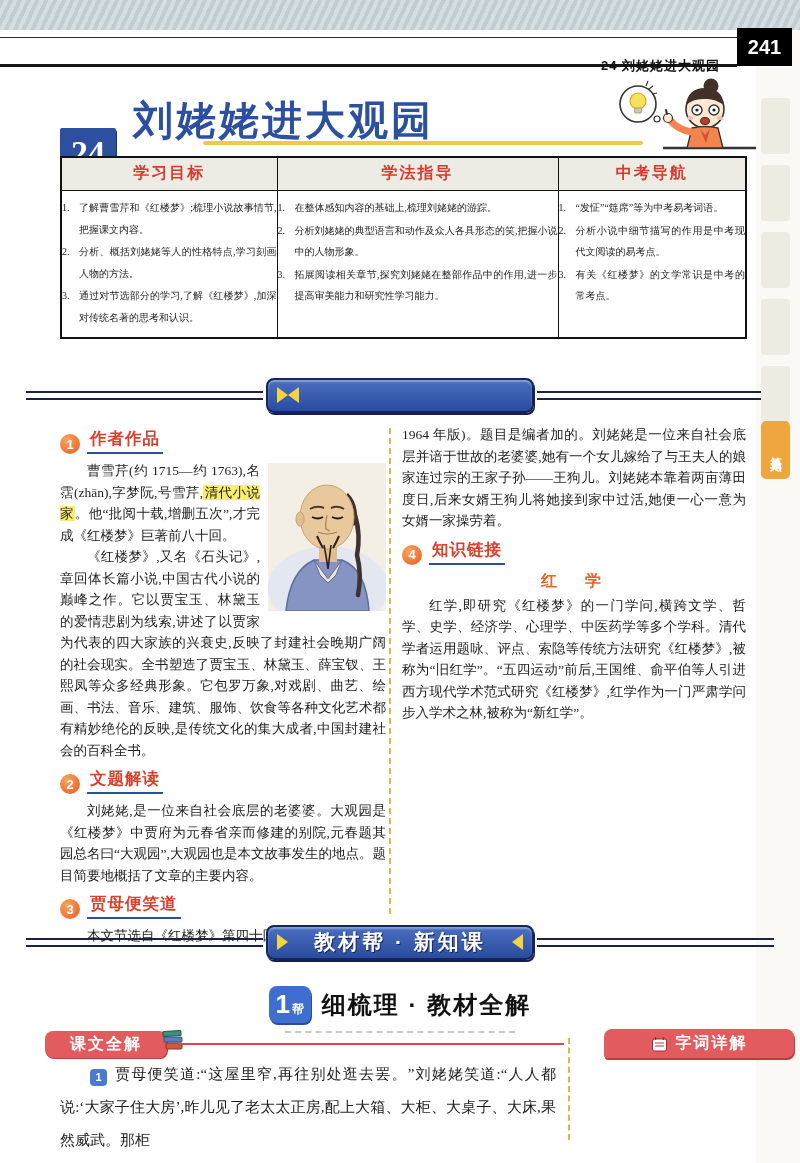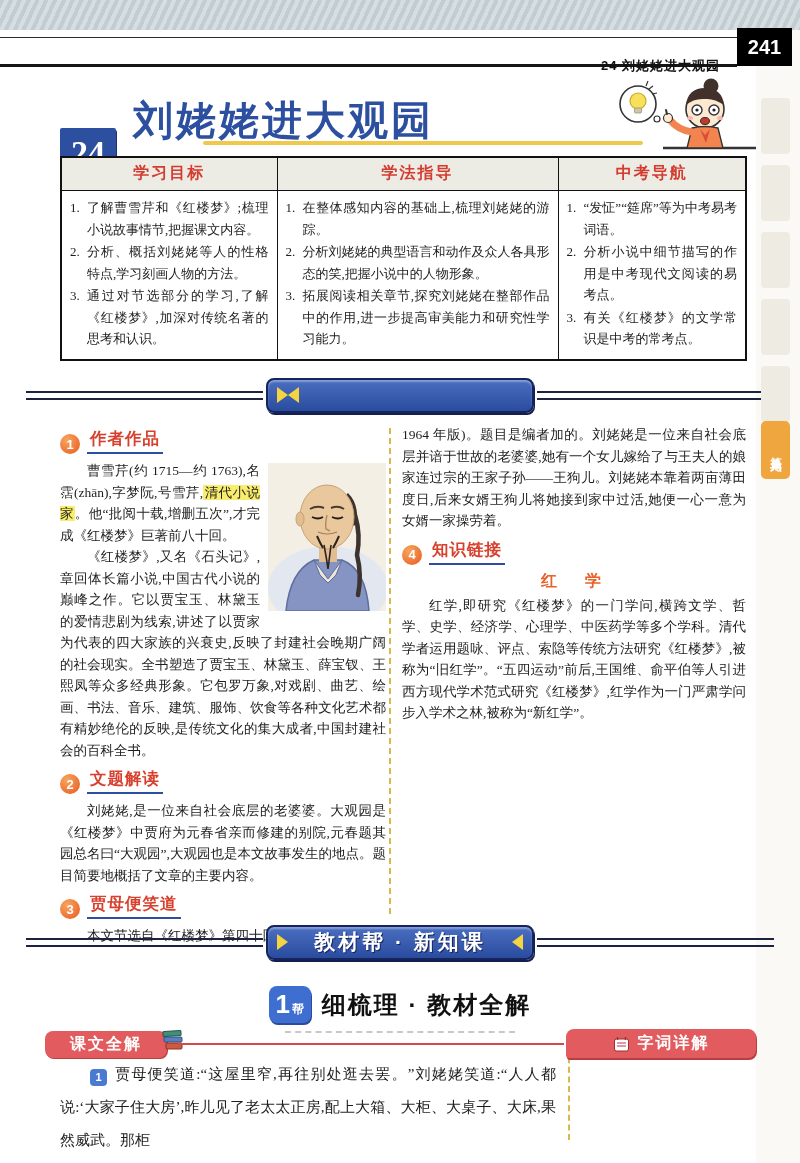--- a/index.html
+++ b/index.html
@@ -28,22 +28,22 @@
     display:flex; align-items:center; justify-content:center; box-shadow:1px 2px 0 #1b356e;margin-top:36px; }
   .lesson-title { position:absolute; top:93px; left:133px; font-family:"Liberation Sans",sans-serif;
     font-size:40px; font-weight:bold; color:#2C4FA0; letter-spacing:3px; }
   .title-underline { position:absolute; top:141px; left:203px; width:440px; height:4px; background:#EFC94C; border-radius:2px; }
   .mascot { position:absolute; top:76px; left:608px; }
 
   
   .otable { position:absolute; top:156px; left:60px; width:685px; border-collapse:collapse; table-layout:fixed; }
   .otable th { background:#ECECE5; color:#D43C30; font:bold 16px "Liberation Sans",sans-serif;
     letter-spacing:2px; border:1.5px solid #111; padding:5px 4px 6px; }
-  .otable td { border:1.5px solid #111; vertical-align:top; padding:6px 8px 8px;
-    font-size:13px; line-height:21.5px; text-align:justify; }
+  .otable td { border:1.5px solid #111; vertical-align:top; padding:6px 0 8px;
+    font-size:10px; line-height:21.5px; text-align:justify; }
   .otable { border:2px solid #111; }
   .otable ol { list-style:none; counter-reset:n; }
   .otable li { counter-increment:n; position:relative; padding-left:17px; margin-bottom:1px; }
   .otable li::before { content:counter(n) "."; position:absolute; left:0; top:0; }
 
   
   .banner-wrap { position:absolute; left:26px; width:748px; height:36px; display:flex; align-items:center; }
   .banner-wrap.b1 { top:377px; } .banner-wrap.b2 { top:924px; }
   .banner-side { flex:1; height:9px; border-top:2px solid #1c2340; border-bottom:2px solid #1c2340; }
   .banner-pill { margin:0 3px; width:268px; height:35px; background:linear-gradient(#4a6ec1,#2a4c9f);
@@ -84,21 +84,21 @@
   .help-badge .c { font:bold 12px "Liberation Sans",sans-serif; line-height:37px; }
   .help-title { font:bold 24px "Liberation Sans",sans-serif; color:#111; letter-spacing:2px; }
   .help-underline { position:absolute; top:1031px; left:285px; width:230px; border-top:2px dashed #c8c8c8; }
 
   
   .tab-left { position:absolute; top:1031px; left:45px; width:122px; height:27px; background:#E25B5E;
     border-radius:8px; color:#fff; font:bold 16px "Liberation Sans",sans-serif; letter-spacing:2px;
     display:flex; align-items:center; justify-content:center; box-shadow:1px 1px 0 #b93e41; }
   .books-icon { position:absolute; top:1028px; left:160px; }
   .tab-line { position:absolute; top:1043px; left:178px; width:386px; height:2px; background:#D44A4A; }
-  .tab-right { position:absolute; top:1029px; left:566px; width:190px; height:29px; background:#E25B5E;
+  .tab-right { position:absolute; top:1029px; left:604px; width:190px; height:29px; background:#E25B5E;
     border-radius:8px 8px 8px 3px; color:#fff; font:bold 16px "Liberation Sans",sans-serif; letter-spacing:2px;
     display:flex; align-items:center; justify-content:center; gap:8px; box-shadow:1px 2px 0 #b93e41; }
   .v-divider2 { position:absolute; top:1038px; left:568px; height:102px; border-left:2px dashed #d8b94e; }
 
   
   .lesson-para { position:absolute; top:1058px; left:60px; width:496px; font-size:15px; line-height:33px;
     text-align:justify; text-indent:2em; }
   .num-badge { display:inline-flex; width:17px; height:17px; background:#4A7BD0; border-radius:4px;
     color:#fff; font:bold 11px "Liberation Sans",sans-serif; align-items:center; justify-content:center;
     margin-right:7px; vertical-align:-2px; text-indent:0; }

